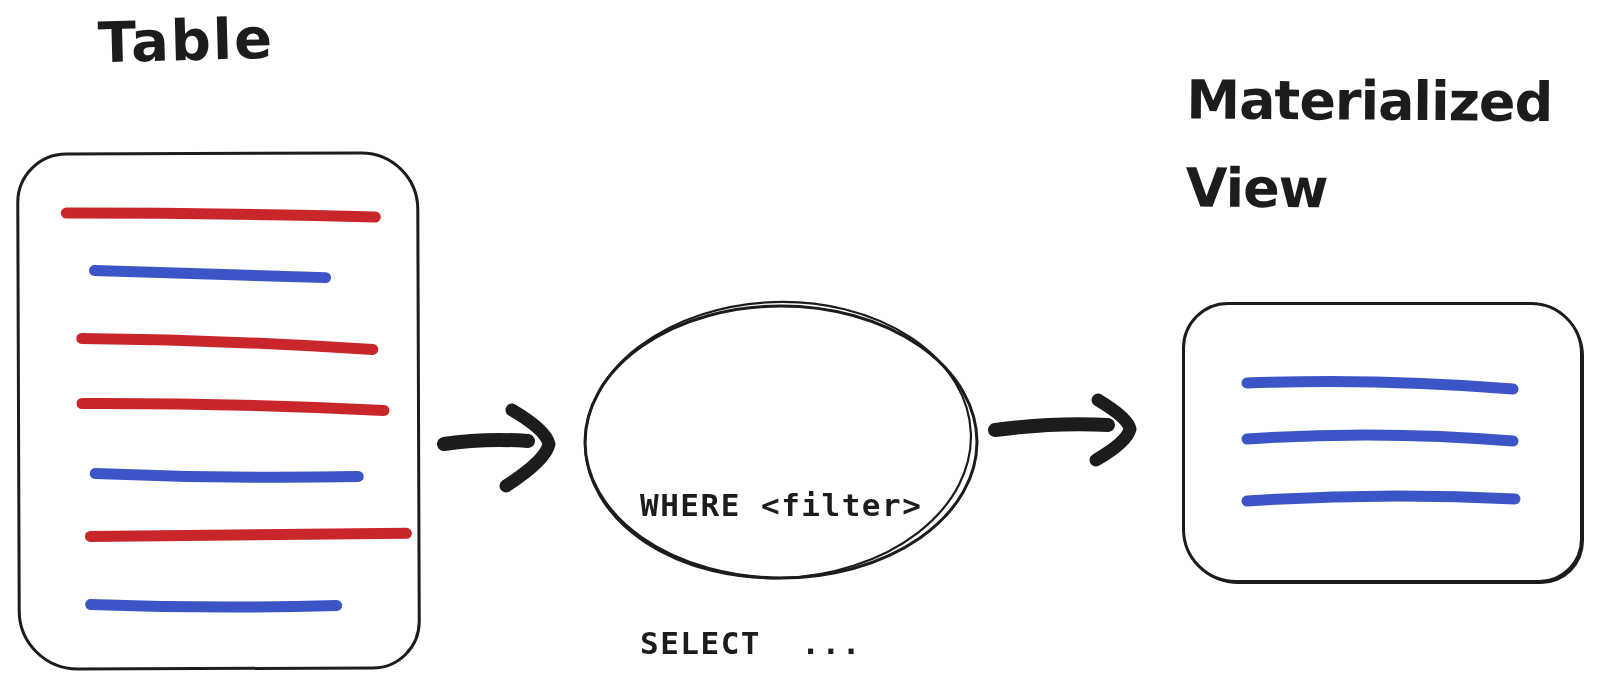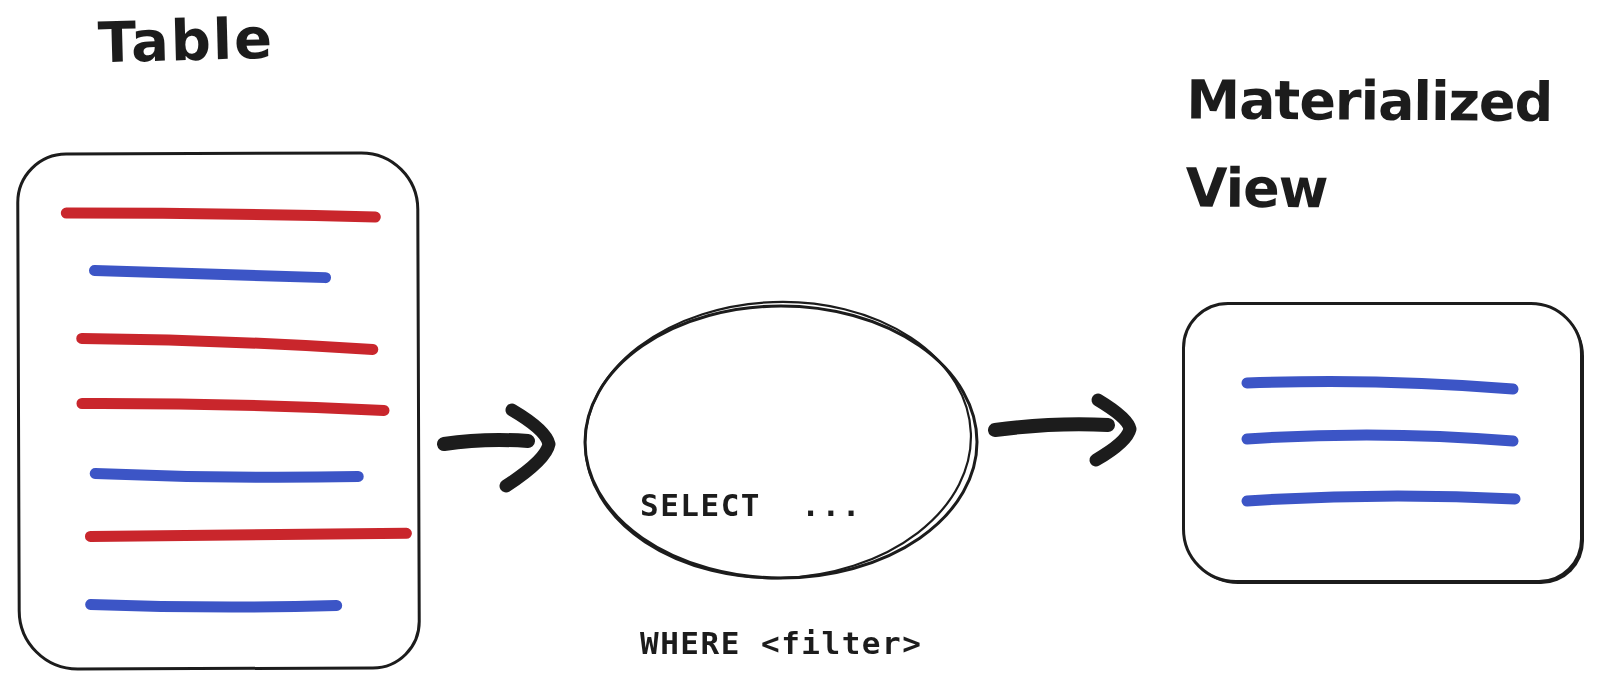--- a/index.html
+++ b/index.html
@@ -112,22 +112,22 @@
     <path class="ink" d="M 10 44 Q 50 38 94 41" fill="none" stroke="#1c1c1c" stroke-width="14" stroke-linecap="round"></path>
     <path class="ink" d="M 78 10 Q 112 30 115 44 Q 112 60 72 86" fill="none" stroke="#1c1c1c" stroke-width="13" stroke-linecap="round" stroke-linejoin="round"></path>
   </svg>
 
   <svg class="ellipse-svg" width="406" height="288" viewBox="0 0 406 288">
     <ellipse class="ink" cx="203" cy="144" rx="196" ry="136" fill="#ffffff" stroke="#1c1c1c" stroke-width="3"></ellipse>
     <ellipse class="ink" cx="200" cy="142" rx="193" ry="138" fill="none" stroke="#1c1c1c" stroke-width="2.2" transform="rotate(-2 200 142)"></ellipse>
   </svg>
 
   <div class="query-text">
+    <div>WHERE &lt;filter&gt;</div>
     <div>SELECT  ...</div>
-    <div>WHERE &lt;filter&gt;</div>
   </div>
 
   <svg class="arrow arrow-2" width="160" height="78" viewBox="0 0 160 78">
     <path class="ink" d="M 9 38 Q 70 30 122 33" fill="none" stroke="#1c1c1c" stroke-width="14" stroke-linecap="round"></path>
     <path class="ink" d="M 112 8 Q 142 26 144 37 Q 141 50 110 68" fill="none" stroke="#1c1c1c" stroke-width="13" stroke-linecap="round" stroke-linejoin="round"></path>
   </svg>
 
   <div class="title view-title">Materialized View</div>
 
   <div class="box view-box">

